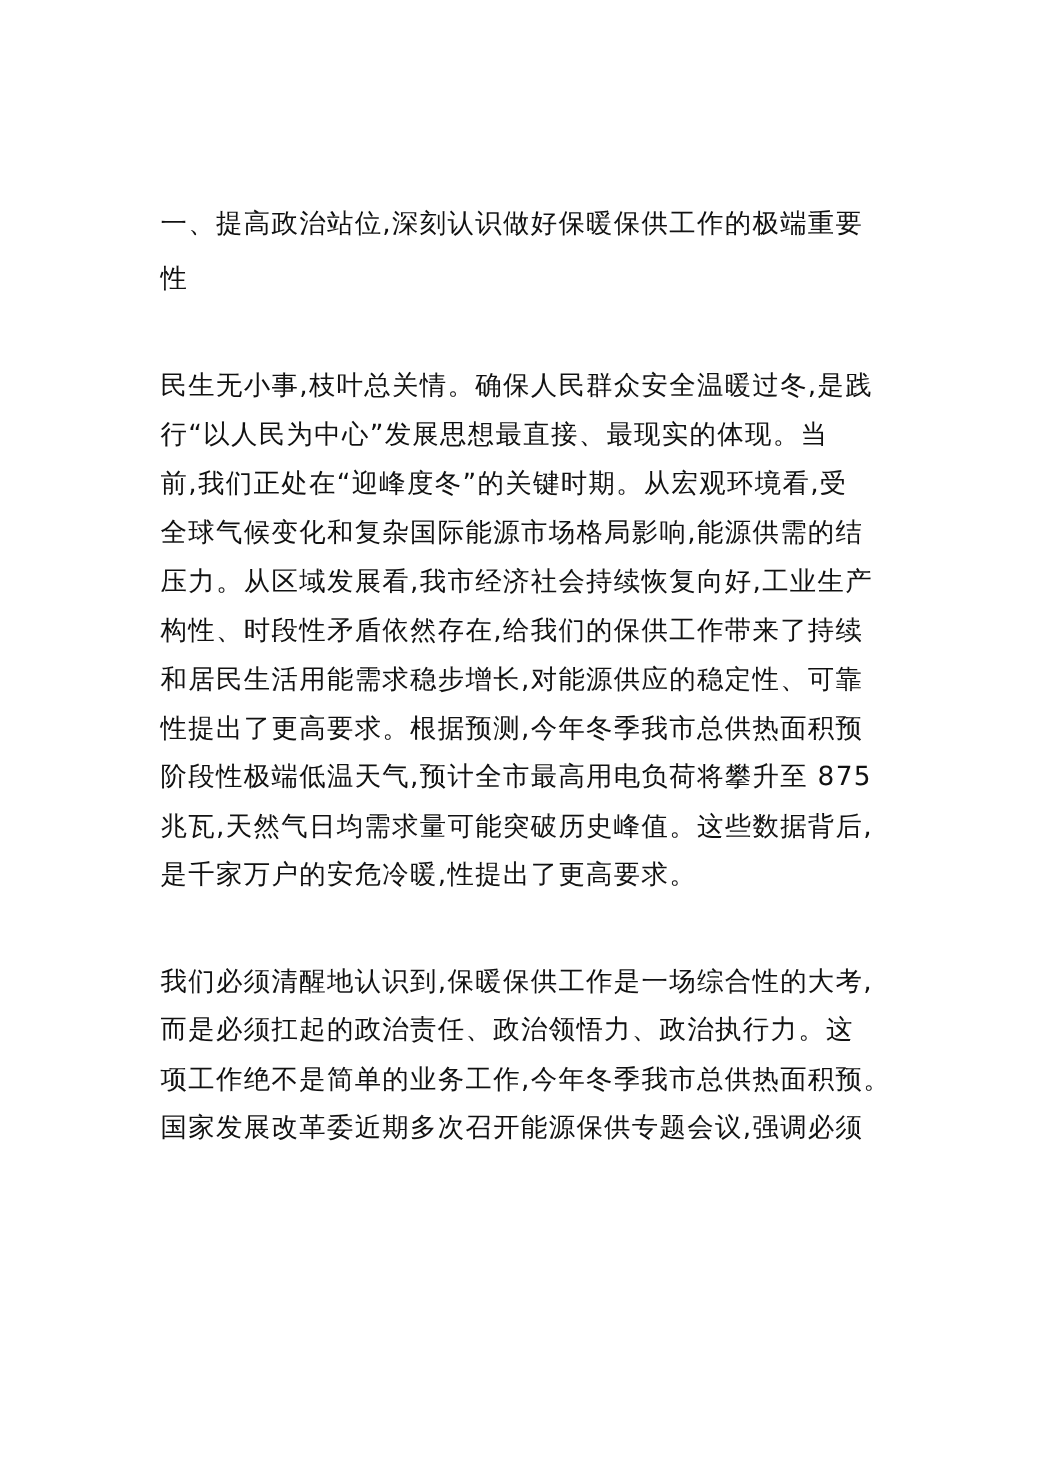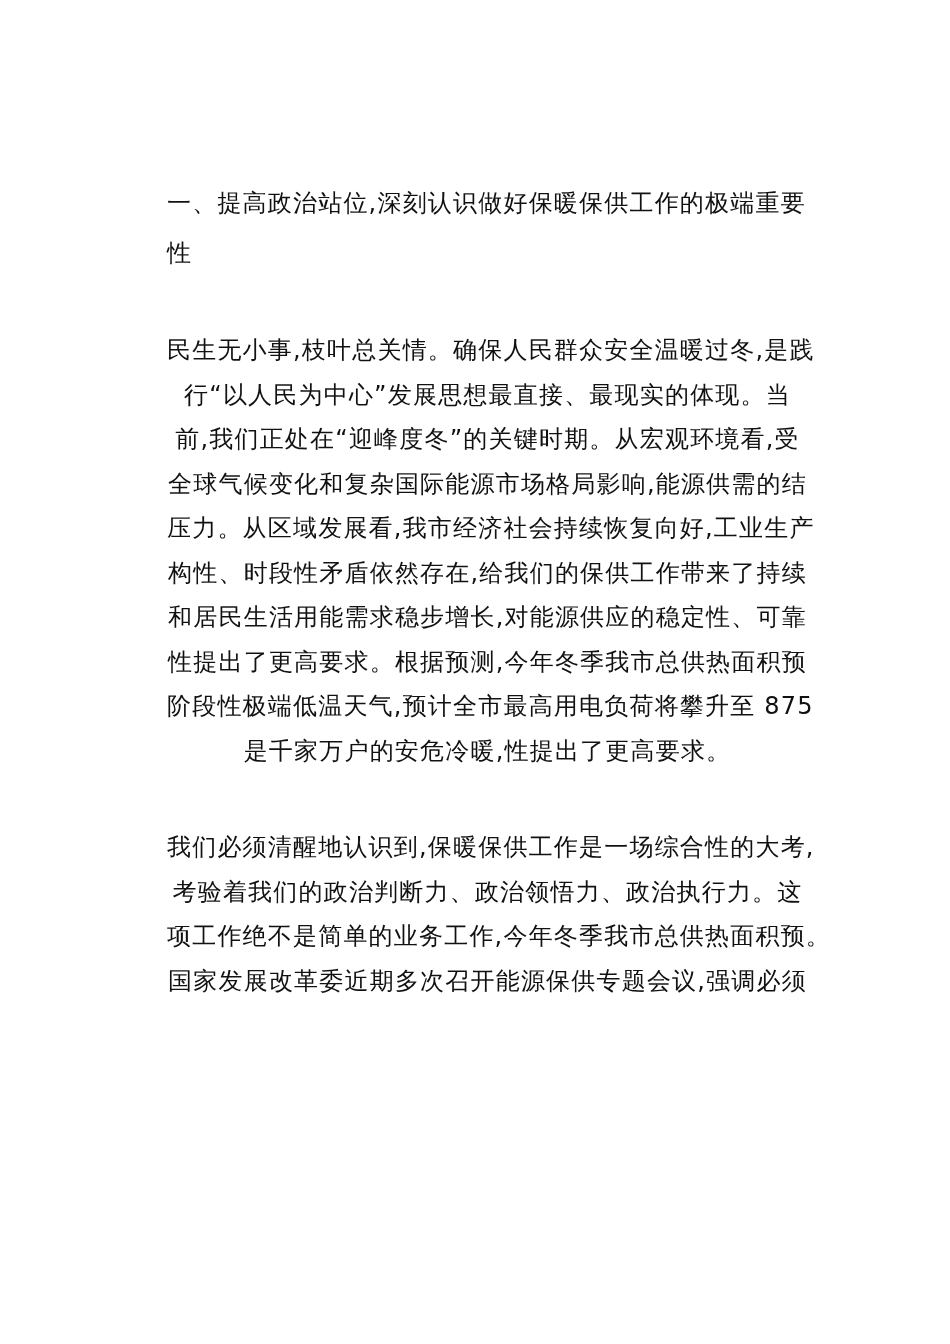--- a/index.html
+++ b/index.html
@@ -1,22 +1,22 @@
 <!DOCTYPE html>
 <html><head>
 <meta charset="utf-8">
 <style>
   html, body { margin:0; padding:0; background:#ffffff; }
   body { width:950px; height:1344px; position:relative; overflow:hidden;
          font-family:"DejaVu Sans", sans-serif; color:#111111; }
   .page { position:absolute; left:146px; top:178px; width:662px; }
   .line { font-size:24px; line-height:44.5px; height:44.5px; white-space:nowrap;
-          letter-spacing:1.2px;margin-left:21px; }
+          letter-spacing:1.2px; }
   .heading .line { line-height:50px; height:50px; }
-  .para { margin-top:0;text-align:center; }
+  .para { margin-top:0; }
   .gap1 { height:50px; }
   .gap2 { height:52px; }
 </style>
 </head>
 <body>
 
 <div class="page">
   <div class="heading">
     <div class="line">一、提高政治站位,深刻认识做好保暖保供工作的极端重要</div>
     <div class="line">性</div>
@@ -25,22 +25,23 @@
   <div class="para">
     <div class="line">民生无小事,枝叶总关情。确保人民群众安全温暖过冬,是践</div>
     <div class="line">行“以人民为中心”发展思想最直接、最现实的体现。当</div>
     <div class="line">前,我们正处在“迎峰度冬”的关键时期。从宏观环境看,受</div>
     <div class="line">全球气候变化和复杂国际能源市场格局影响,能源供需的结</div>
     <div class="line">压力。从区域发展看,我市经济社会持续恢复向好,工业生产</div>
     <div class="line">构性、时段性矛盾依然存在,给我们的保供工作带来了持续</div>
     <div class="line">和居民生活用能需求稳步增长,对能源供应的稳定性、可靠</div>
     <div class="line">性提出了更高要求。根据预测,今年冬季我市总供热面积预</div>
     <div class="line">阶段性极端低温天气,预计全市最高用电负荷将攀升至 875</div>
+    <div class="line">兆瓦,天然气日均需求量可能突破历史峰值。这些数据背后,</div>
     <div class="line">是千家万户的安危冷暖,性提出了更高要求。</div>
   </div>
   <div class="gap2"></div>
   <div class="para">
     <div class="line">我们必须清醒地认识到,保暖保供工作是一场综合性的大考,</div>
-    <div class="line">考验着我们的政治判断力、政治领悟力、政治执行力。这</div>
+    <div class="line">而是必须扛起的政治责任、政治领悟力、政治执行力。这</div>
     <div class="line">项工作绝不是简单的业务工作,今年冬季我市总供热面积预。</div>
     <div class="line">国家发展改革委近期多次召开能源保供专题会议,强调必须</div>
   </div>
 </div>
 
 </body></html>

